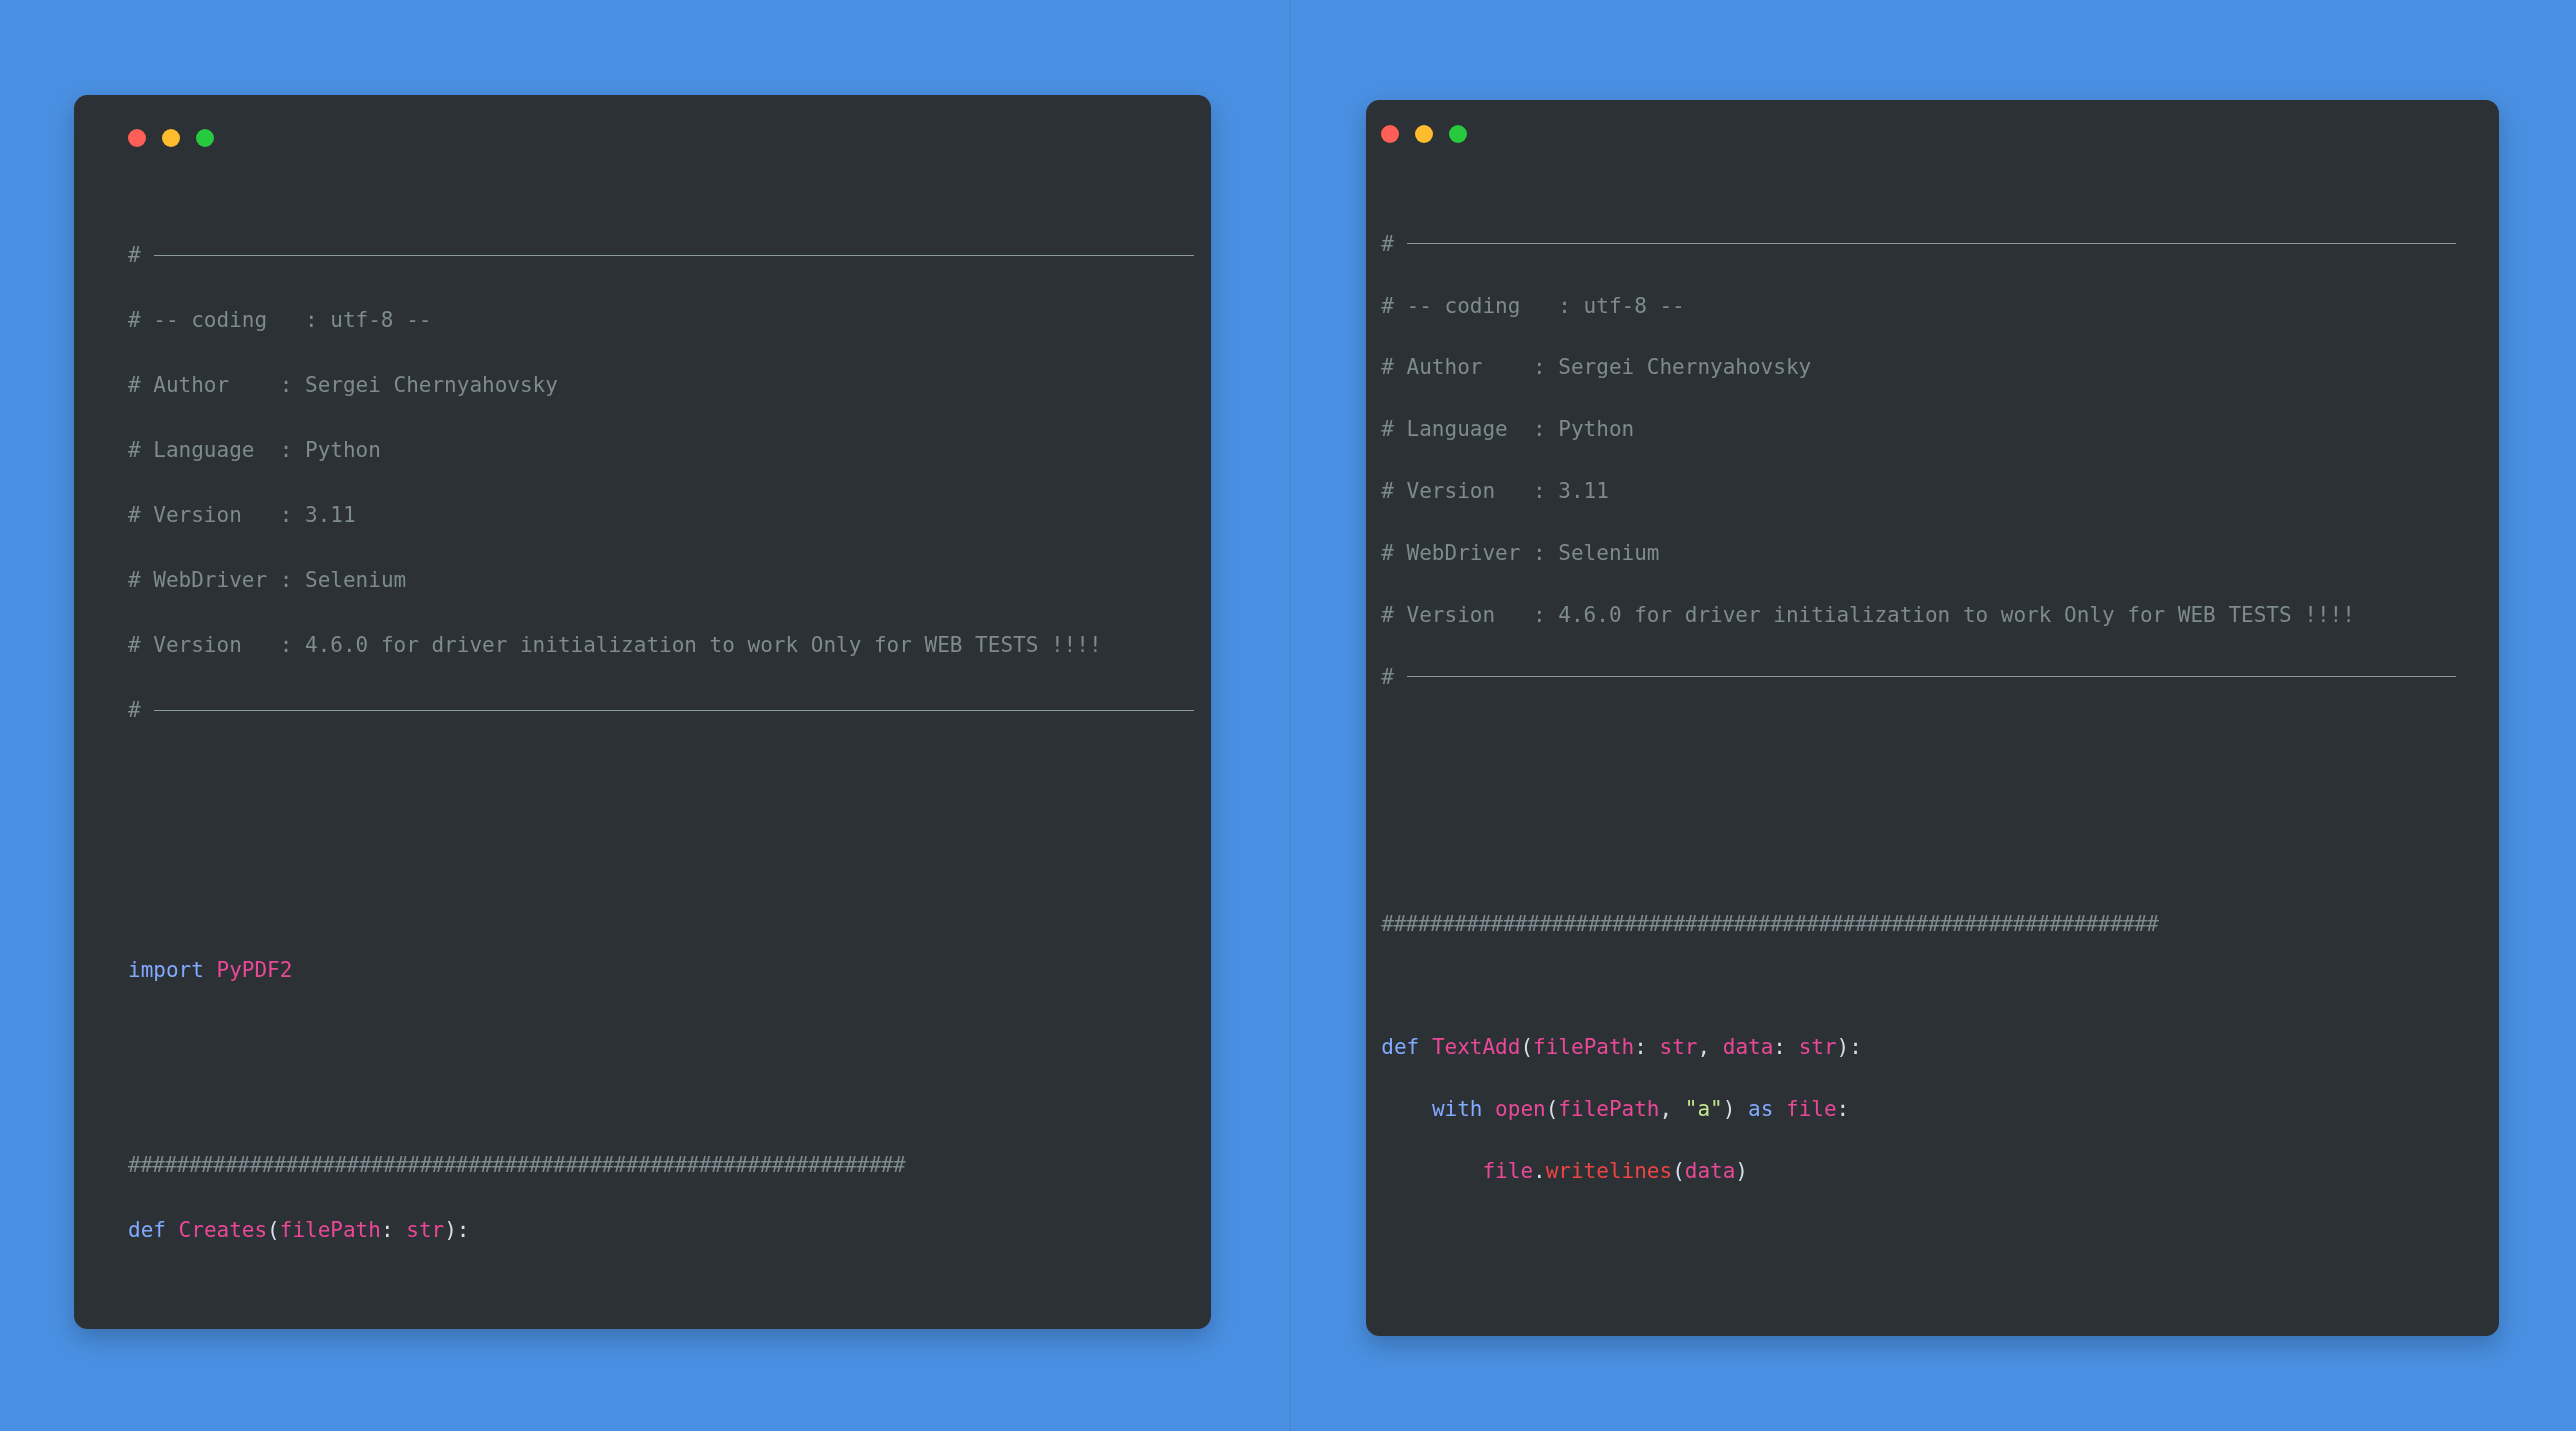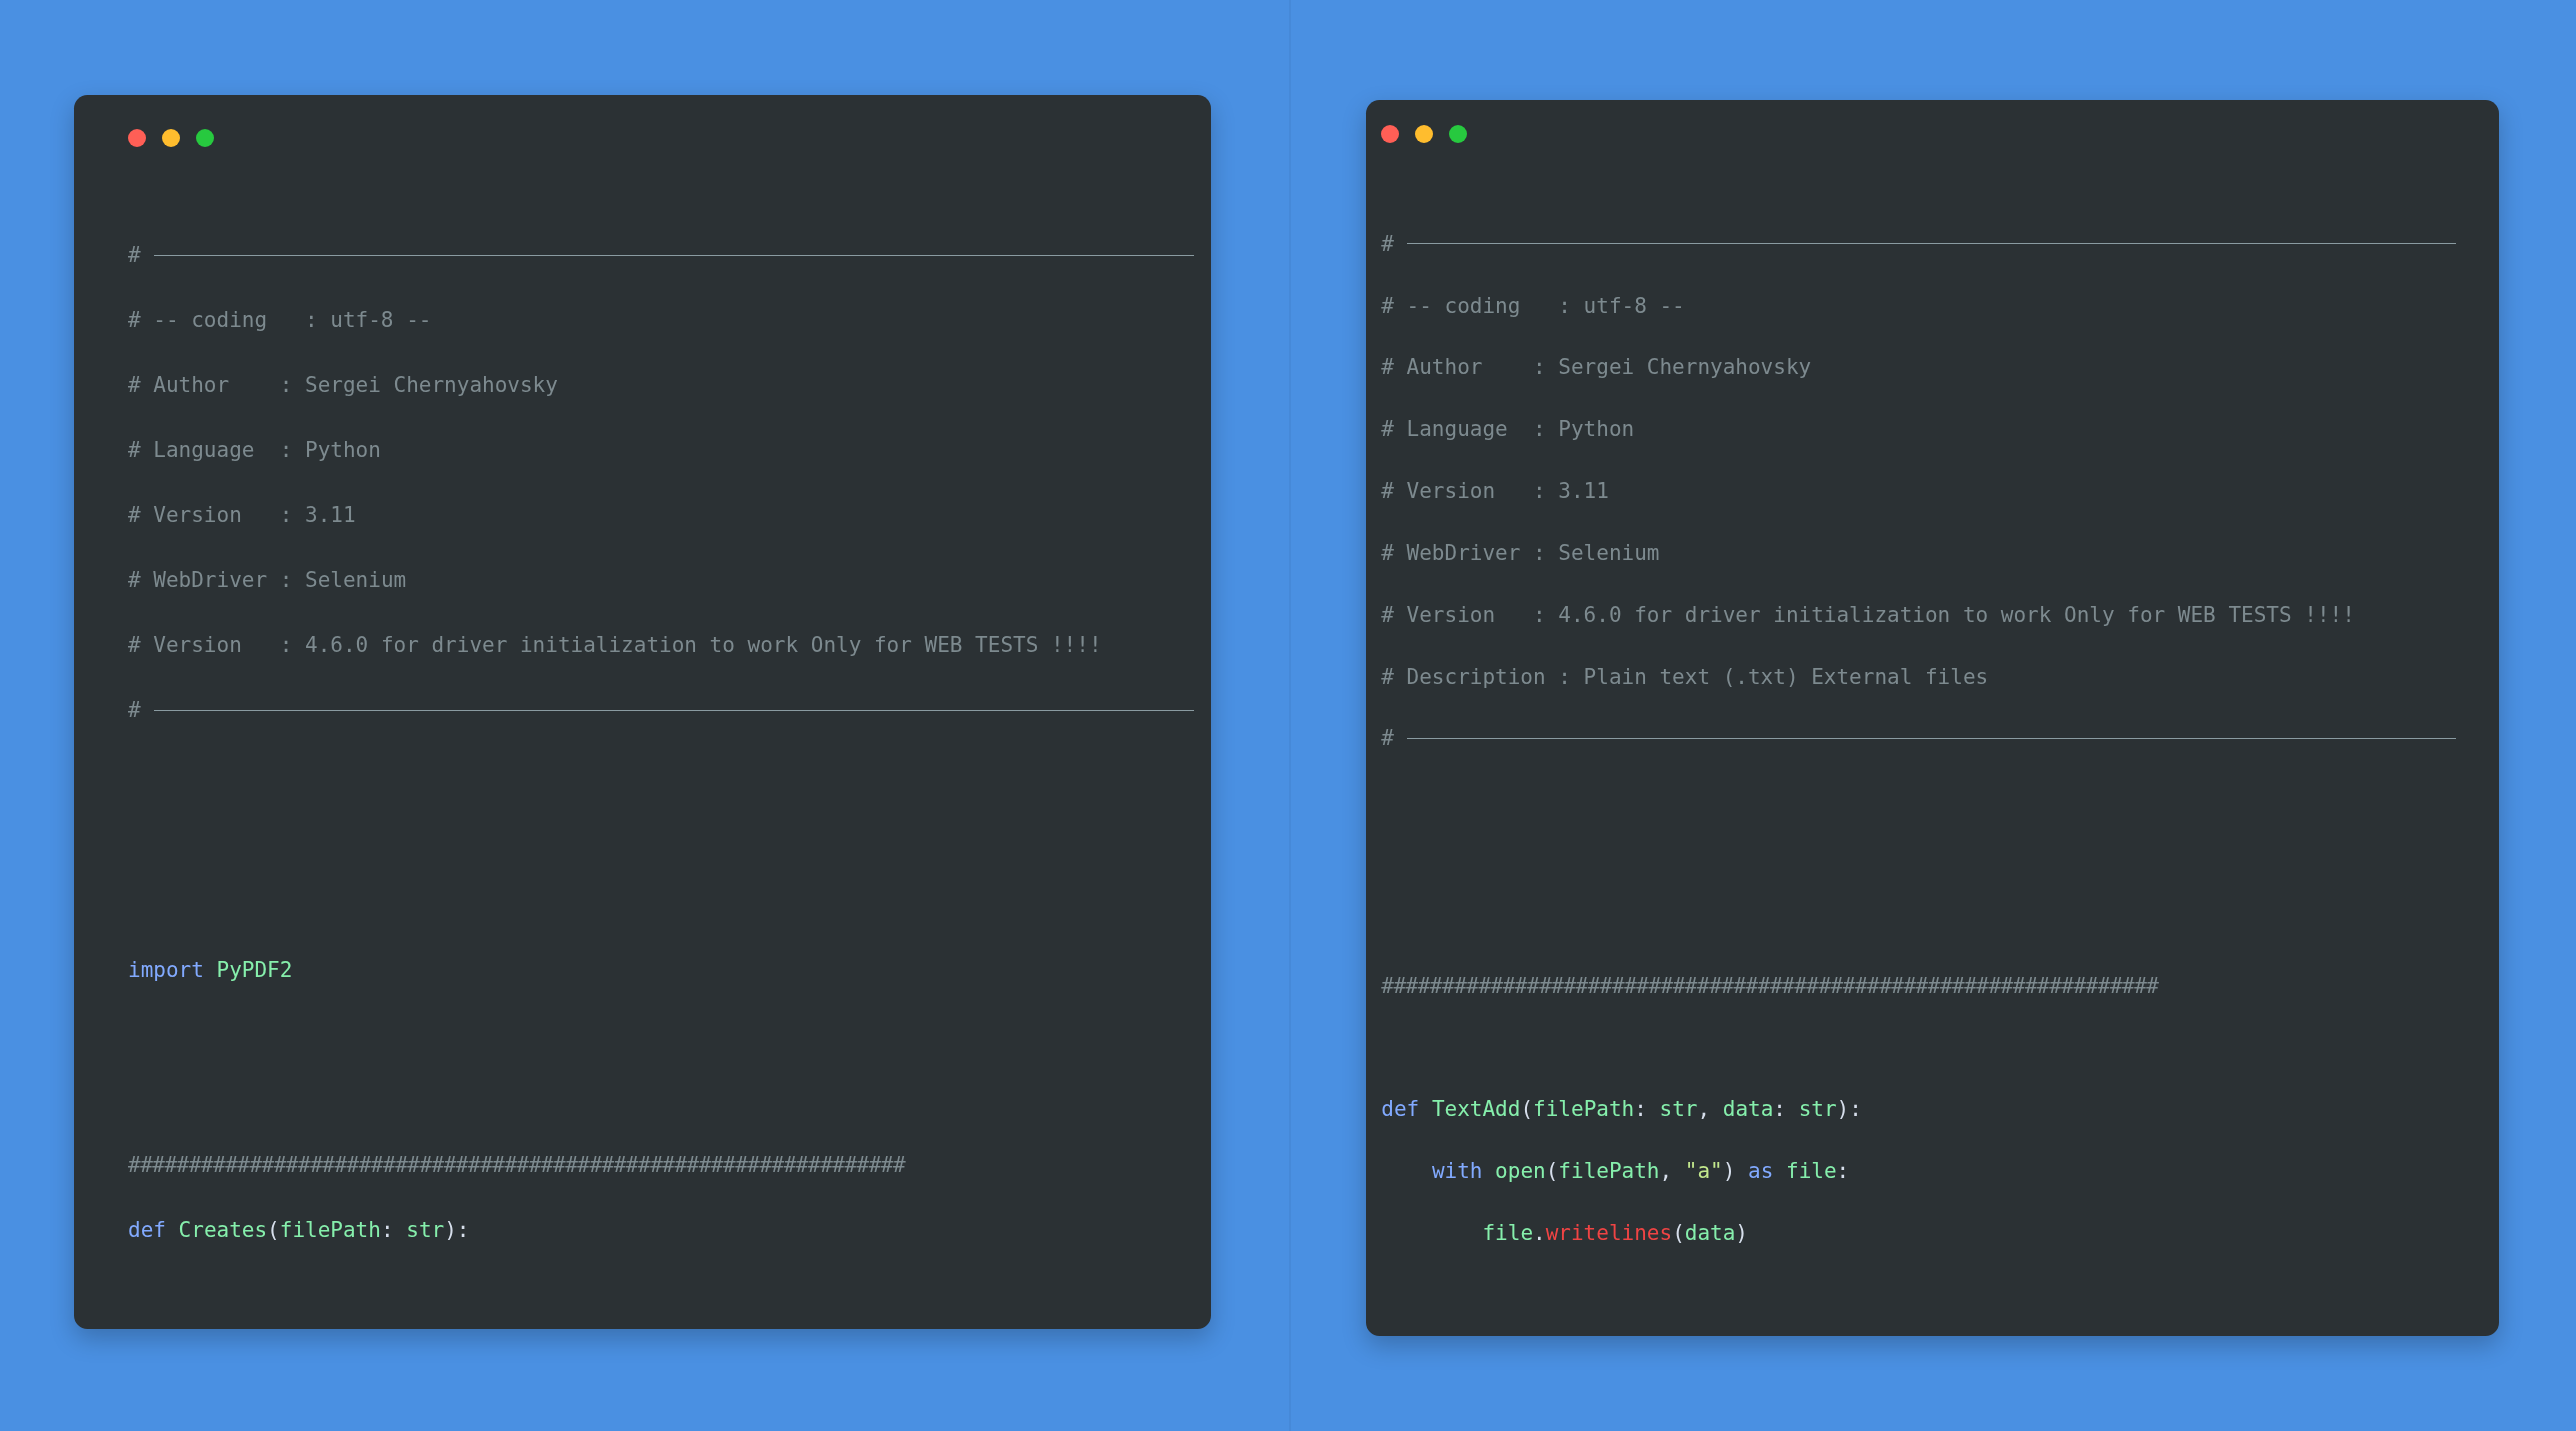--- a/index.html
+++ b/index.html
@@ -48,21 +48,21 @@
   
   .rule{display:inline-block;vertical-align:middle;height:1px;background:#8a9ba1;
         width:1040px;margin-left:13.4px;position:relative;top:-1px;}
   #card-right .rule{width:1049px;}
 
   
   .c-com   {color:#7d8a8f;}
   .c-kw    {color:#82aaff;}
   .c-str   {color:#c3e88d;}
   .c-fn    {color:#ef4444;}
-  .c-var   {color:#86efac;margin-top:42px;}
+  .c-var   {color:#ec4899;margin-top:42px;}
   .c-punct {color:#d6deeb;}
   .c-hash  {color:#7d8a8f;}
   .hashline{color:#7d8a8f;font-size:21px;letter-spacing:-0.5px;}
 
   .seam{position:absolute;top:0;bottom:0;left:1289px;width:1.9px;
         background:rgba(0,0,0,0.045);pointer-events:none;}
 </style>
 </head>
 <body>
 
@@ -127,21 +127,20 @@
     </div>
 
     <div class="code">
       <span class="ln"><span class="c-hash">#</span><span class="rule"></span></span>
       <span class="ln"><span class="c-com"># -- coding</span><span class="c-com">   </span><span class="c-com">: utf-8 --</span></span>
       <span class="ln"><span class="c-com"># Author</span><span class="c-com">    </span><span class="c-com">: Sergei Chernyahovsky</span></span>
       <span class="ln"><span class="c-com"># Language</span><span class="c-com">  </span><span class="c-com">: Python</span></span>
       <span class="ln"><span class="c-com"># Version</span><span class="c-com">   </span><span class="c-com">: 3.11</span></span>
       <span class="ln"><span class="c-com"># WebDriver</span><span class="c-com"> </span><span class="c-com">: Selenium</span></span>
       <span class="ln"><span class="c-com"># Version</span><span class="c-com">   </span><span class="c-com">: 4.6.0 for driver initialization to work Only for WEB TESTS !!!!</span></span>
-      <span class="ln"><span class="c-com"># Description</span><span class="c-com"> </span><span class="c-com">: Plain text (.txt) External files</span></span>
       <span class="ln"><span class="c-hash">#</span><span class="rule"></span></span>
       <span class="ln blank"> </span>
       <span class="ln blank"> </span>
       <span class="ln blank"> </span>
       <span class="ln hashline">################################################################</span>
       <span class="ln blank"> </span>
       <span class="ln"><span class="c-kw">def</span><span> </span><span class="c-var">TextAdd</span><span class="c-punct">(</span><span class="c-var">filePath</span><span class="c-punct">:</span><span> </span><span class="c-var">str</span><span class="c-punct">,</span><span> </span><span class="c-var">data</span><span class="c-punct">:</span><span> </span><span class="c-var">str</span><span class="c-punct">):</span></span>
       <span class="ln"><span>    </span><span class="c-kw">with</span><span> </span><span class="c-var">open</span><span class="c-punct">(</span><span class="c-var">filePath</span><span class="c-punct">,</span><span> </span><span class="c-str">"a"</span><span class="c-punct">)</span><span> </span><span class="c-kw">as</span><span> </span><span class="c-var">file</span><span class="c-punct">:</span></span>
       <span class="ln"><span>        </span><span class="c-var">file</span><span class="c-punct">.</span><span class="c-fn">writelines</span><span class="c-punct">(</span><span class="c-var">data</span><span class="c-punct">)</span></span>
       

